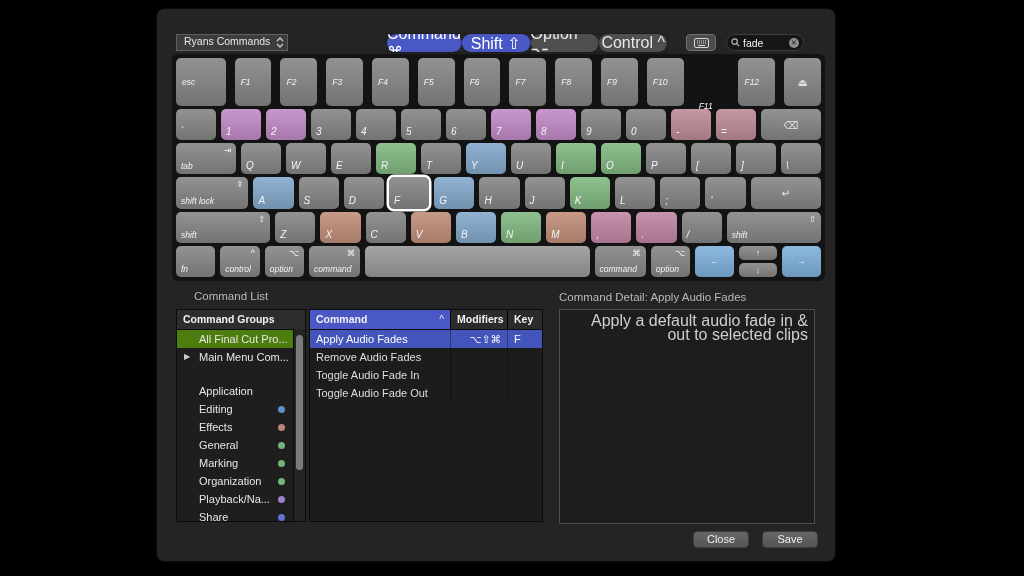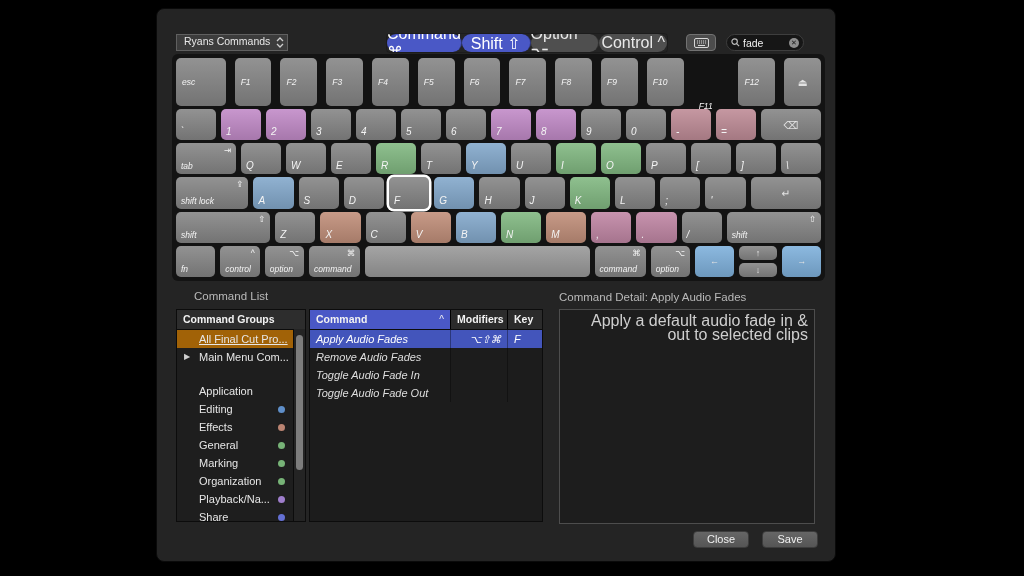--- a/index.html
+++ b/index.html
@@ -59,36 +59,36 @@
   .khalf{flex:0 0 17px;height:17px;}
   .khalf .kc{font-size:9px;}
   
   .sect-label{position:absolute;font-size:11.5px;color:#b9b9b9;}
   .panel{position:absolute;background:#1e1e1e;border:1px solid #0c0c0c;box-sizing:border-box;overflow:hidden;}
   #groups-panel{left:19px;top:300px;width:130px;height:213px;}
   .grp-header{height:19px;line-height:19px;background:#2d2d2d;border-bottom:1px solid #0c0c0c;
     font-size:10.5px;font-weight:bold;color:#f2f2f2;padding-left:6px;}
   .grp-row{position:relative;height:18px;line-height:18px;font-size:11px;color:#e6e6e6;
     padding-left:22px;margin-right:12px;white-space:nowrap;overflow:hidden;}
-  .grp-row.sel{background:#a16207;text-decoration:underline;}
+  .grp-row.sel{background:#4d7c0f;}
   .grp-spacer{height:16px;}
   .tri{position:absolute;left:7px;top:0;font-size:8px;color:#cfcfcf;}
   .dot{position:absolute;right:8px;top:6px;width:7px;height:7px;border-radius:50%;}
   .vscroll{position:absolute;right:0;top:19px;bottom:0;width:11px;background:#242424;border-left:1px solid #0c0c0c;}
   .vthumb{position:absolute;left:2px;top:6px;width:7px;height:135px;border-radius:3.5px;background:#7c7c7c;}
   #cmd-table{left:152px;top:300px;width:234px;height:213px;background:#1c1c1c;}
   .thead{display:grid;grid-template-columns:141px 57px 1fr;height:19px;border-bottom:1px solid #0c0c0c;}
   .th{font-size:10.5px;font-weight:bold;color:#f2f2f2;line-height:19px;padding-left:6px;background:#2b2b2b;
     border-right:1px solid #000;position:relative;white-space:nowrap;}
   .th:last-child{border-right:none;}
   .th.accent{background:var(--accent-blue);}
   .sortind{position:absolute;right:6px;top:0;font-weight:normal;font-size:10px;}
   .tr{display:grid;grid-template-columns:141px 57px 1fr;height:18px;line-height:18px;font-size:11px;color:#dedede;}
   .tr.sel{background:var(--selection-blue);color:#fff;}
-  .td{padding-left:6px;border-right:1px solid rgba(0,0,0,.35);white-space:nowrap;overflow:hidden;font-style:italic;}
+  .td{padding-left:6px;border-right:1px solid rgba(0,0,0,.35);white-space:nowrap;overflow:hidden;}
   .td:last-child{border-right:none;}
   .td.mods{text-align:right;padding-right:6px;padding-left:0;font-size:10.5px;}
   #detail-box{left:402px;top:300px;width:256px;height:215px;background:#1d1d1d;border:1px solid #4d4d4d;}
   .detail-text{font-size:16px;color:#cfcfcf;padding:4px 6px;line-height:14px;text-align:right;}
   
   .btn{position:absolute;top:522px;width:56px;height:17px;border-radius:4px;background:linear-gradient(#666,#555);
     border:1px solid #3c3c3c;box-sizing:border-box;color:#f0f0f0;font-size:11px;text-align:center;line-height:15px;}
   #close-btn{left:536px;} #save-btn{left:605px;}
 </style>
 </head>

